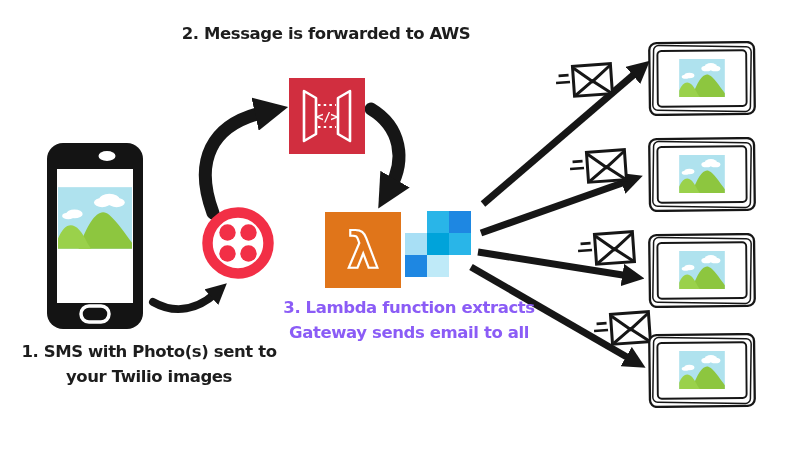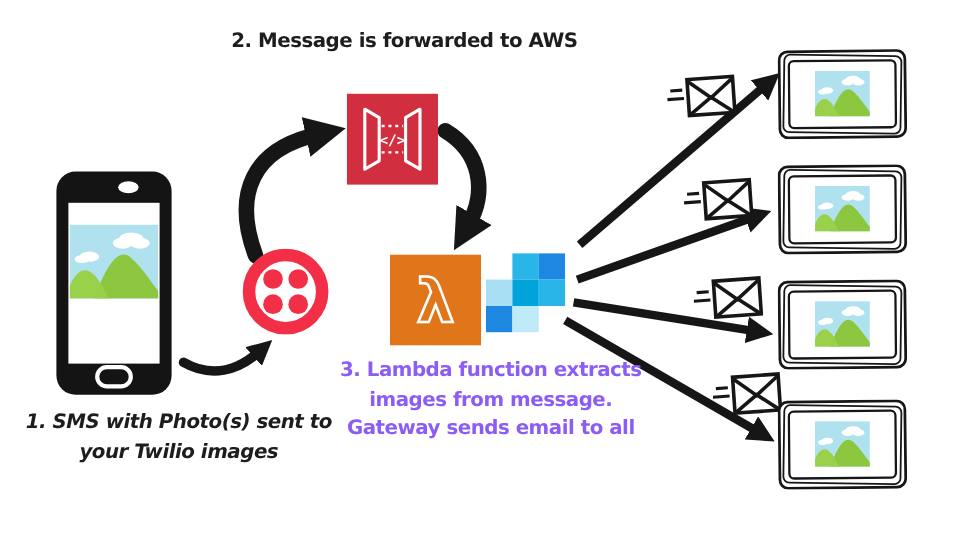--- a/index.html
+++ b/index.html
@@ -68,21 +68,21 @@
     </defs>
     <path d="M153 302 C176 315 198 309 216 293" fill="none" stroke-width="8" stroke-linecap="round" marker-end="url(#ahB)" stroke="#161616"></path>
     <path d="M213 213 C194 162 210 124 265 112" fill="none" stroke-width="13" stroke-linecap="round" marker-end="url(#ahB)" stroke="#161616"></path>
     <path d="M371 109 C401 127 406 160 390 188" fill="none" stroke-width="13" stroke-linecap="round" marker-end="url(#ahB)" stroke="#161616"></path>
     <line x1="483" y1="204" x2="638" y2="71" stroke-width="7" marker-end="url(#ahS)" stroke="#161616"></line>
     <line x1="481" y1="233" x2="628" y2="181" stroke-width="7" marker-end="url(#ahS)" stroke="#161616"></line>
     <line x1="478" y1="252" x2="629" y2="276" stroke-width="7" marker-end="url(#ahS)" stroke="#161616"></line>
     <line x1="471" y1="267" x2="632" y2="360" stroke-width="7" marker-end="url(#ahS)" stroke="#161616"></line>
   </svg>
 
-  <div class="label" id="label-step2" style="left: 170px; top: 21px; width: 334px; color: rgb(29, 29, 29); text-align: center;">
+  <div class="label" id="label-step2" style="left: 159px; top: 21px; width: 334px; color: rgb(29, 29, 29); text-align: center;">
     <div class="line">2. Message is forwarded to AWS</div>
   </div>
 
   <svg class="abs" style="left:45px;top:141px" width="100" height="190" viewBox="0 0 100 190">
     <rect x="2" y="2" width="96" height="186" rx="16" fill="#141414"></rect>
     <rect x="12" y="28" width="76" height="134" fill="#ffffff"></rect>
     <ellipse cx="62" cy="15" rx="8.5" ry="5" fill="#ffffff"></ellipse>
     <rect x="36" y="165" width="28" height="16" rx="8" fill="none" stroke="#ffffff" stroke-width="3.5"></rect>
     <use href="#sym-photo" x="13" y="46" width="74" height="62"></use>
   </svg>
@@ -112,28 +112,27 @@
   <svg class="abs" style="left:405px;top:211px" width="66" height="66" viewBox="0 0 66 66">
     <rect x="22" y="0" width="22" height="22" fill="#29B5E8"></rect>
     <rect x="44" y="0" width="22" height="22" fill="#1E87E2"></rect>
     <rect x="0" y="22" width="22" height="22" fill="#A8DFF5"></rect>
     <rect x="22" y="22" width="22" height="22" fill="#00A3DA"></rect>
     <rect x="44" y="22" width="22" height="22" fill="#29B5E8"></rect>
     <rect x="0" y="44" width="22" height="22" fill="#1E87E2"></rect>
     <rect x="22" y="44" width="22" height="22" fill="#BFEAF8"></rect>
   </svg>
 
-  <div class="label" id="label-step1" style="left: 18px; top: 339px; width: 262px; color: rgb(29, 29, 29); font-style: italic;">
+  <div class="label" id="label-step1" style="left: 18px; top: 339px; width: 262px; color: rgb(29, 29, 29);">
     <div class="line">1. SMS with Photo(s) sent to</div>
     <div class="line">your Twilio images</div>
   </div>
 
   <div class="label" id="label-step3" style="left: 283px; top: 296px; width: 252px; color: #8b5cf6;">
     <div class="line">3. Lambda function extracts</div>
-    <div class="line">images from message.</div>
     <div class="line">Gateway sends email to all</div>
   </div>
 
   <svg class="abs" style="left:556px;top:60px" width="58" height="42">
       <use href="#sym-envelope"></use>
     </svg>
   <svg class="abs" style="left:570px;top:146px" width="58" height="42">
       <use href="#sym-envelope"></use>
     </svg>
   <svg class="abs" style="left:578px;top:228px" width="58" height="42">

